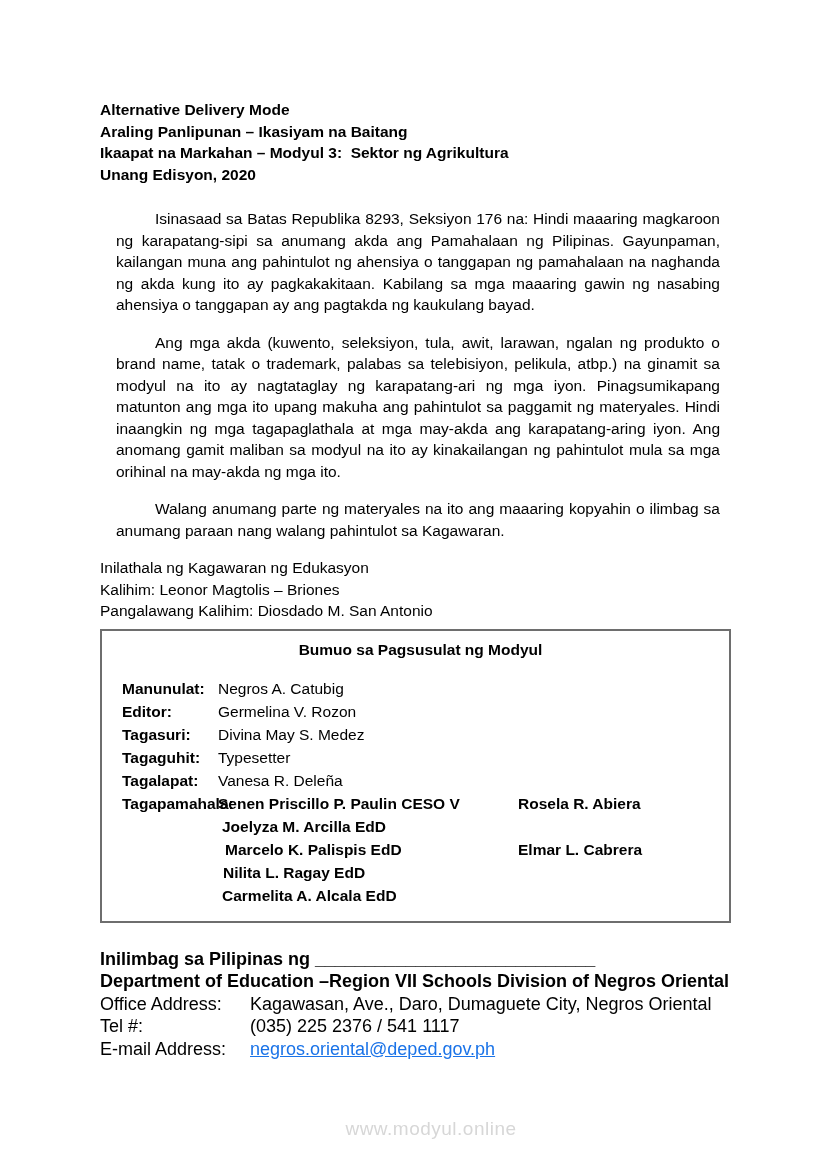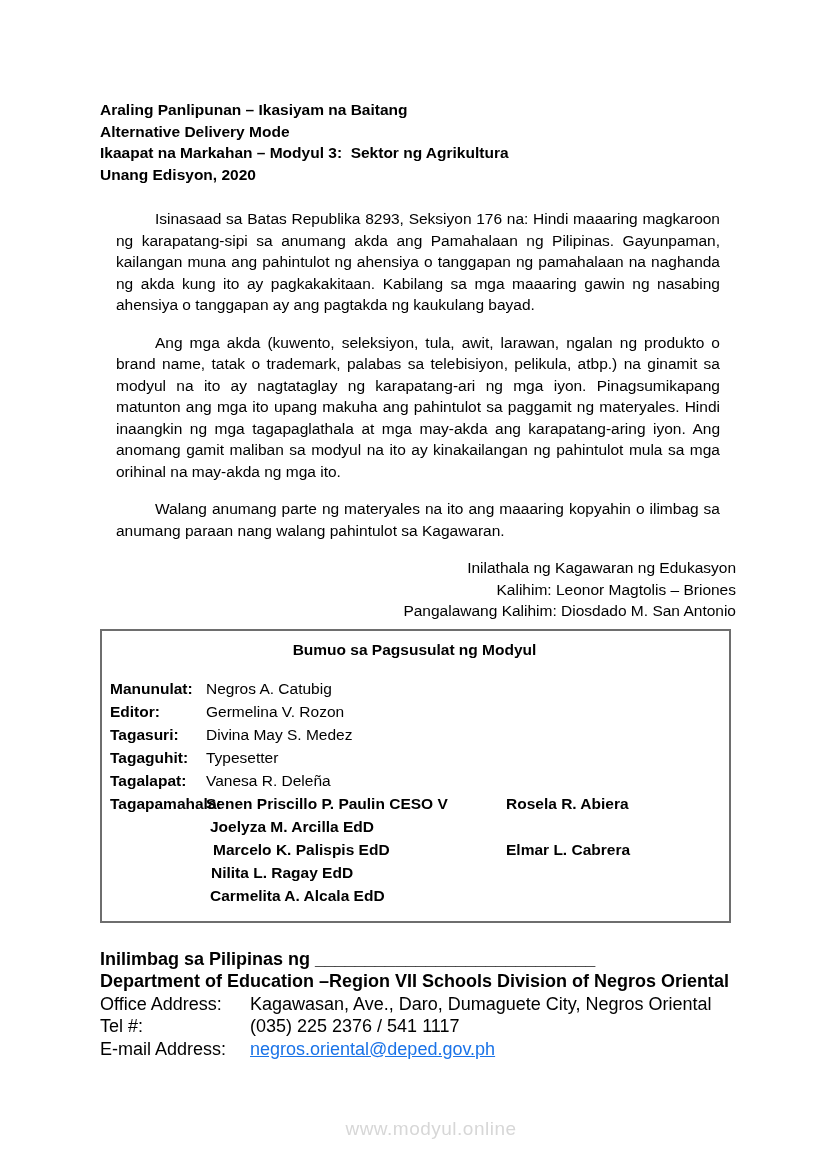--- a/index.html
+++ b/index.html
@@ -39,28 +39,28 @@
   
   .body-text {
     font-size: 15.5px;
     line-height: 21.5px;
   }
   .para {
     margin: 16px;
     text-align: justify;
     text-indent: 39px;
   }
-  .plain-line { margin: 0; text-align: right; }
+  .plain-line { margin: 0; }
   
   .credits-box {
     margin-top: 7px;
     width: 631px;
     box-sizing: border-box;
     border: 2px solid #6e6e6e;
-    padding: 7px 10px 14px 8px;
+    padding: 7px 10px 14px 20px;
     font-size: 15.5px;
     line-height: 23px;
   }
   .box-title {
     text-align: center;
     font-weight: bold;
     margin-bottom: 16px;
   }
   .credit-row { display: flex; }
   .credit-label {
@@ -115,22 +115,22 @@
     color: #d7d7d7;
   }
 </style>
 </head>
 <body>
 
 <div class="page">
   <div class="content">
 
     <div class="header-block">
+      <div class="header-line">Alternative Delivery Mode</div>
       <div class="header-line">Araling Panlipunan – Ikasiyam na Baitang</div>
-      <div class="header-line">Alternative Delivery Mode</div>
       <div class="header-line">Ikaapat na Markahan – Modyul 3:  Sektor ng Agrikultura</div>
       <div class="header-line">Unang Edisyon, 2020</div>
     </div>
 
     <div class="body-text">
       <p class="para">Isinasaad sa Batas Republika 8293, Seksiyon 176 na: Hindi maaaring magkaroon ng karapatang-sipi sa anumang akda ang Pamahalaan ng Pilipinas. Gayunpaman, kailangan muna ang pahintulot ng ahensiya o tanggapan ng pamahalaan na naghanda ng akda kung ito ay pagkakakitaan. Kabilang sa mga maaaring gawin ng nasabing ahensiya o tanggapan ay ang pagtakda ng kaukulang bayad.</p>
       <p class="para">Ang mga akda (kuwento, seleksiyon, tula, awit, larawan, ngalan ng produkto o brand name, tatak o trademark, palabas sa telebisiyon, pelikula, atbp.) na ginamit sa modyul na ito ay nagtataglay ng karapatang-ari ng mga iyon. Pinagsumikapang matunton ang mga ito upang makuha ang pahintulot sa paggamit ng materyales. Hindi inaangkin ng mga tagapaglathala at mga may-akda ang karapatang-aring iyon. Ang anomang gamit maliban sa modyul na ito ay kinakailangan ng pahintulot mula sa mga orihinal na may-akda ng mga ito.</p>
       <p class="para">Walang anumang parte ng materyales na ito ang maaaring kopyahin o ilimbag sa anumang paraan nang walang pahintulot sa Kagawaran.</p>
       <div class="plain-line">Inilathala ng Kagawaran ng Edukasyon</div>
       <div class="plain-line">Kalihim: Leonor Magtolis – Briones</div>

